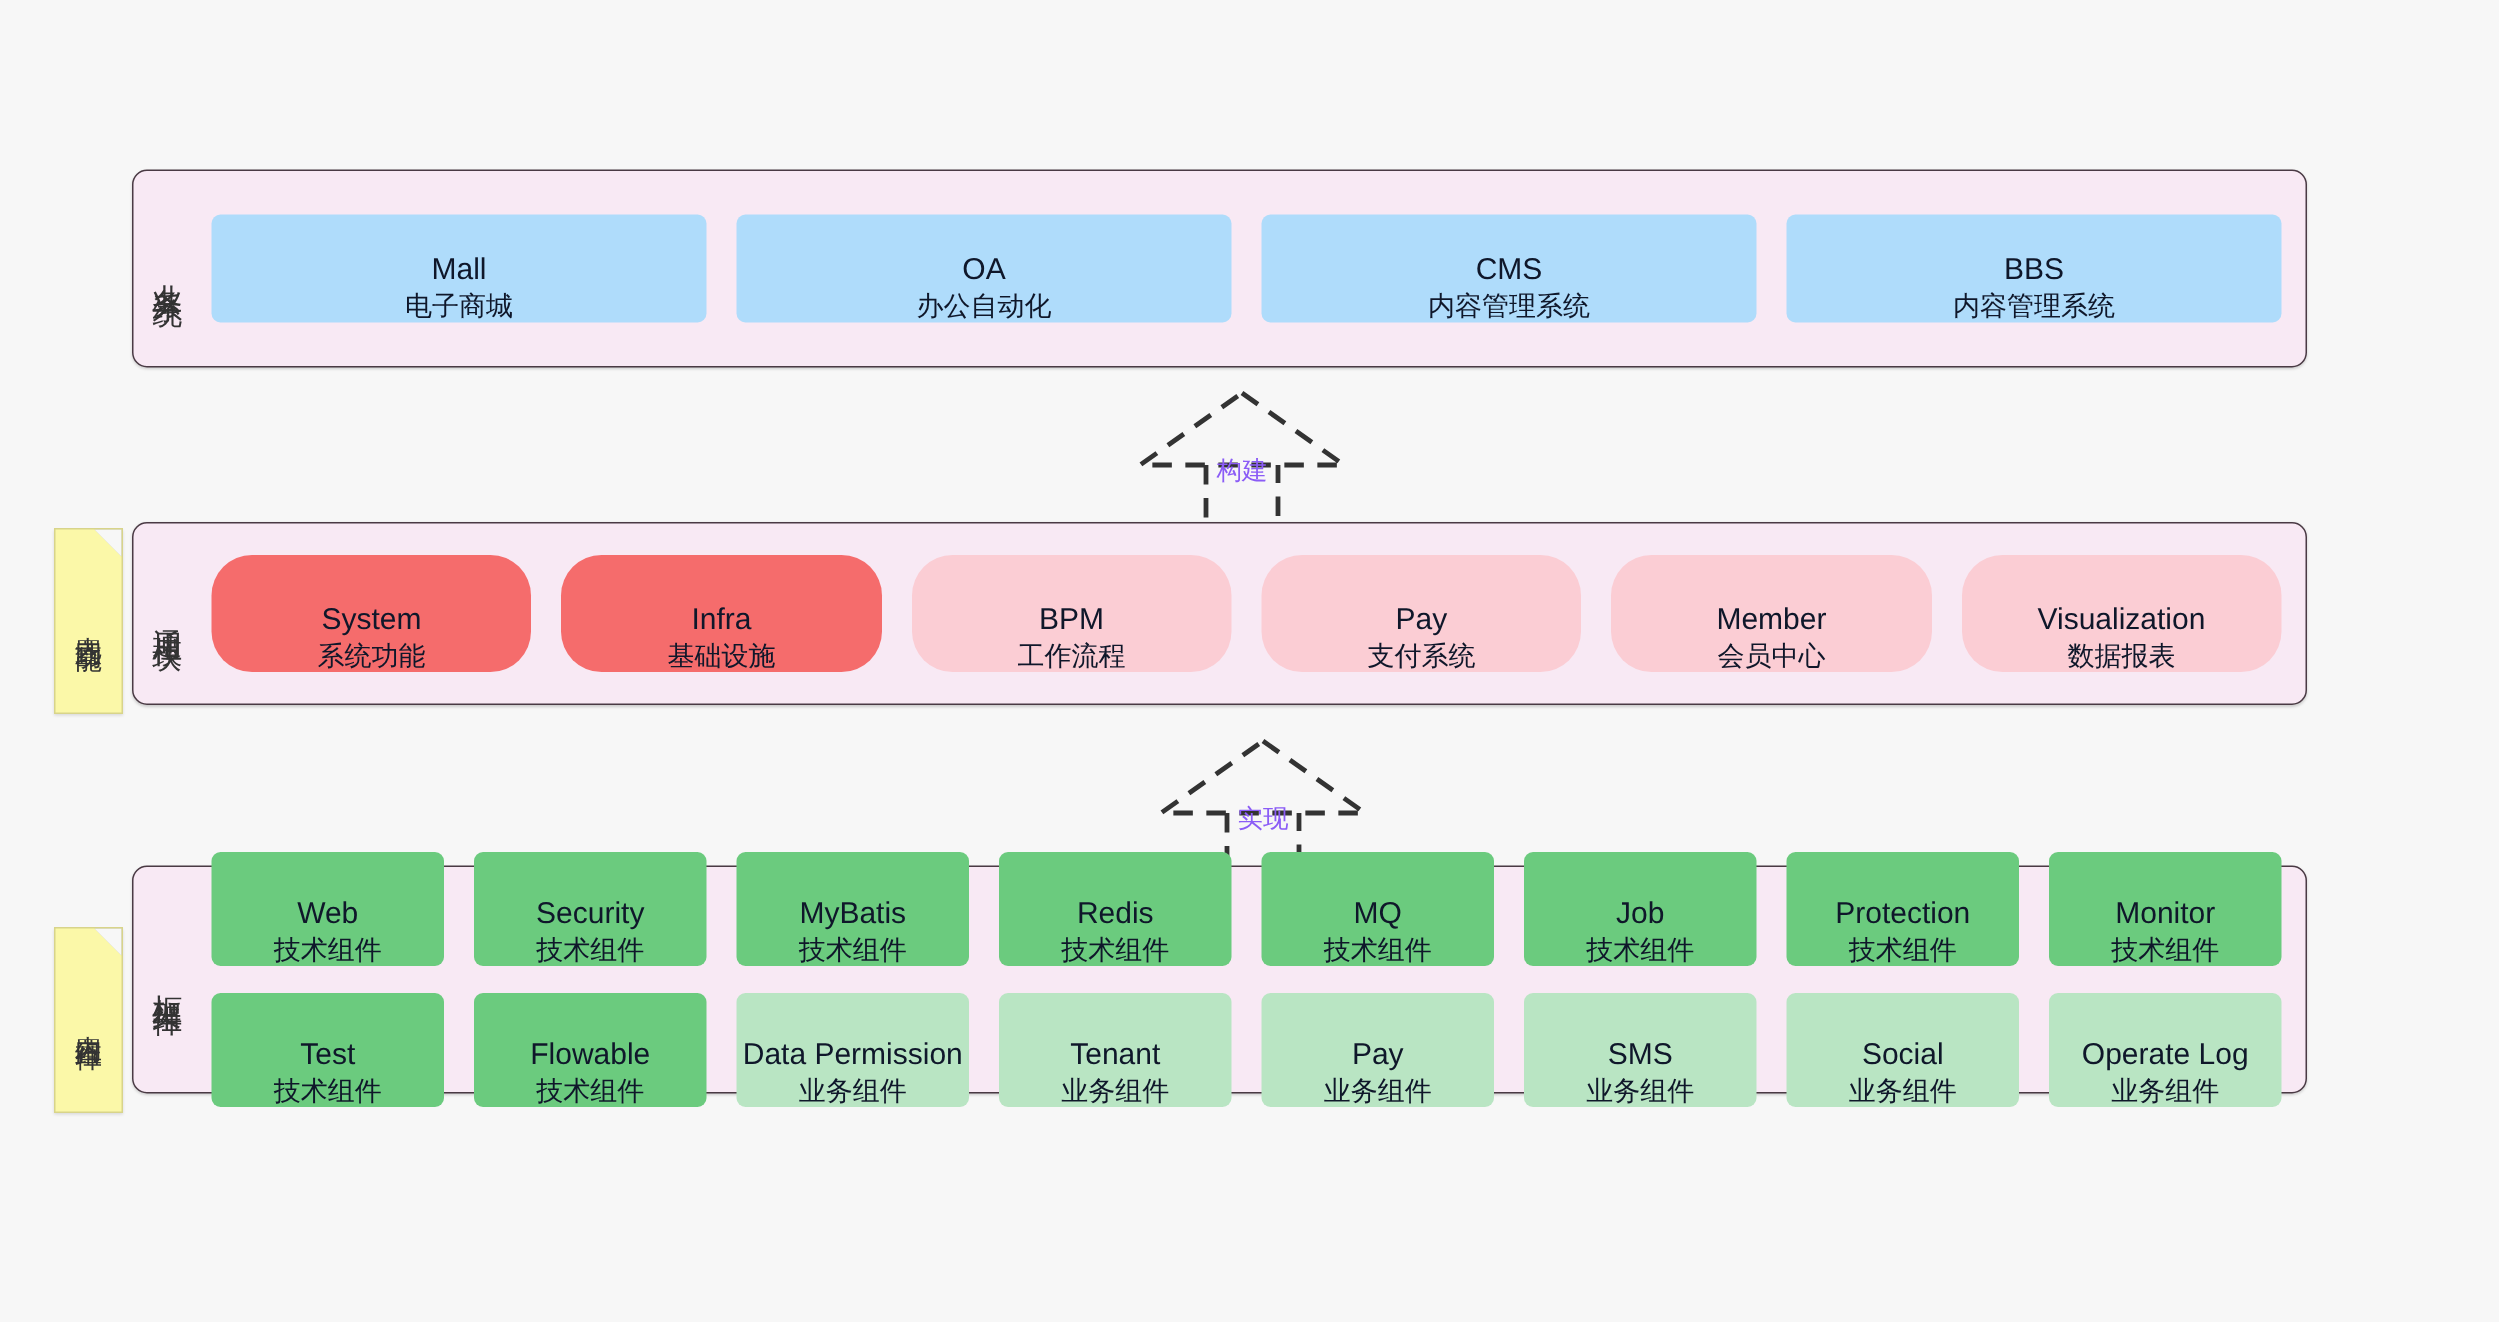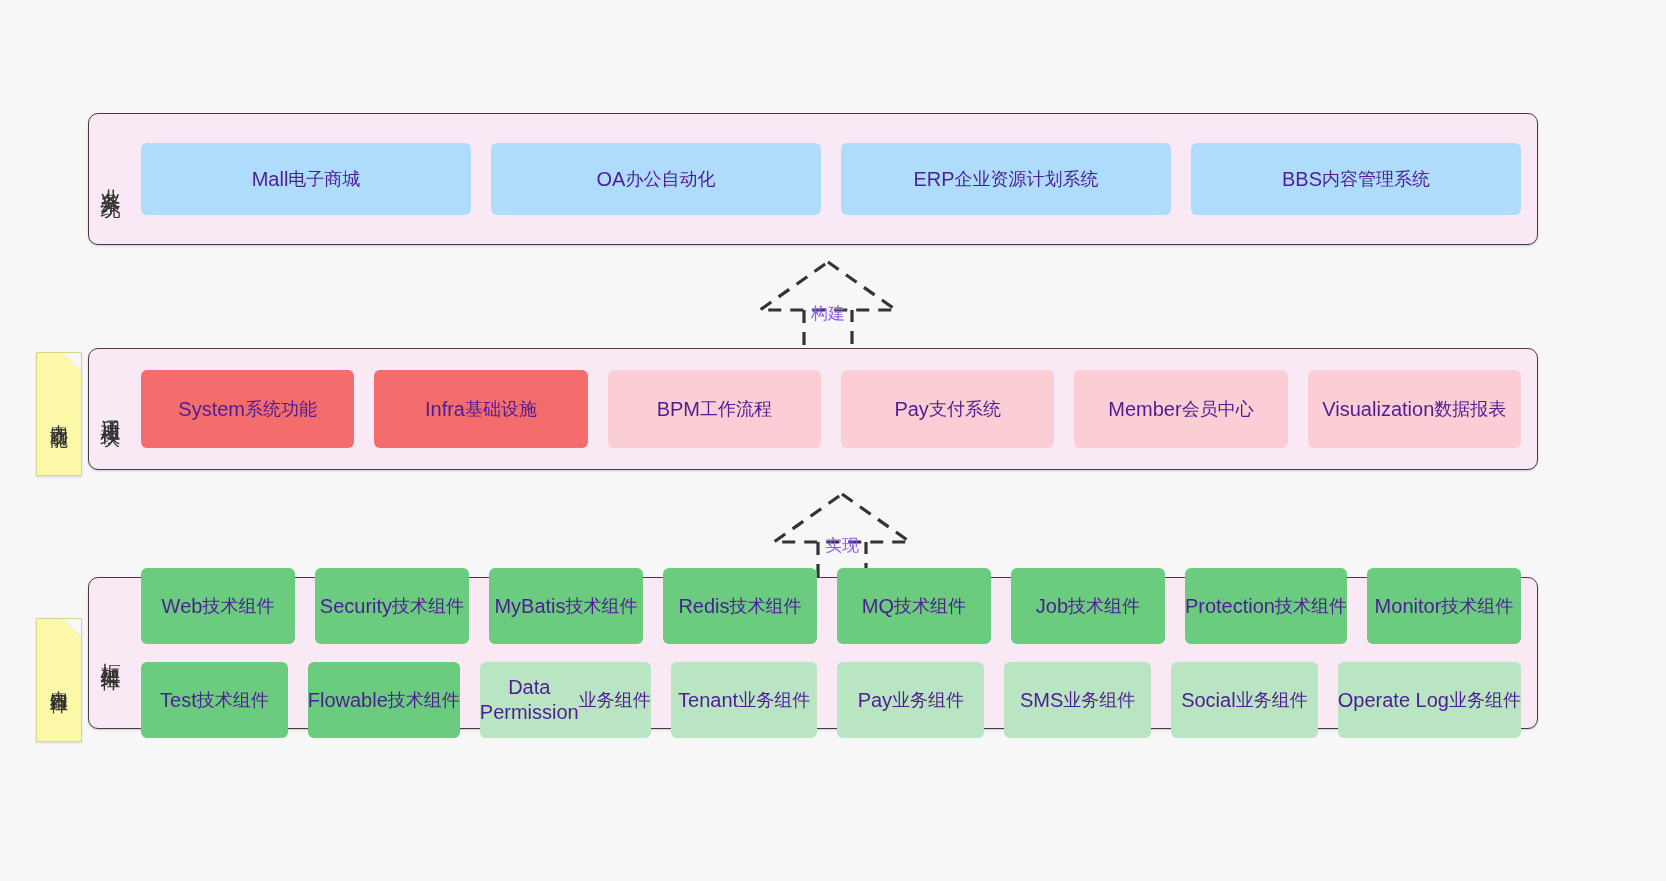--- a/index.html
+++ b/index.html
@@ -66,25 +66,25 @@
     gap: 20px;
     align-items: stretch;
   }
 
   
   .node {
     flex: 1 1 0;
     box-sizing: border-box;
     border-radius: 6px;
     display: flex;
-    flex-direction: row;
+    flex-direction: column;
     align-items: center;
-    justify-content: center;
+    justify-content: flex-end;
     text-align: center;
-    color: #4c1d95;
+    color: #0f172a;
     line-height: 1.25;
     user-select: none;
   }
   .node .ttl {
     font-size: 20px;
     white-space: nowrap;
   }
   .node .sub {
     font-size: 18px;
     white-space: nowrap;
@@ -97,21 +97,21 @@
   .c-pink        { background: #fbcdd4; }
   .c-green       { background: #6bcb7e; }
   .c-green-light { background: #b9e5c3; }
 
   
   #layer-business  { left: 88px;  top: 113px; width: 1450px; height: 132px; }
   #layer-common    { left: 88px;  top: 348px; width: 1450px; height: 122px; }
   #layer-framework { left: 88px;  top: 577px; width: 1450px; height: 152px; }
 
   #layer-business .node  { height: 72px; }
-  #layer-common .node    { height: 78px; }
+  #layer-common .node    { height: 78px; border-radius: 27px; }
   #layer-framework .node { height: 76px; }
 
   
   .note {
     position: absolute;
     box-sizing: border-box;
     width: 46px;
     background: #fbf8a8;
     border: 1px solid #d8d48a;
     display: flex;
@@ -181,22 +181,22 @@
       <div class="row">
         <div class="node c-blue">
           <div class="ttl">Mall</div>
           <div class="sub">电子商城</div>
         </div>
         <div class="node c-blue">
           <div class="ttl">OA</div>
           <div class="sub">办公自动化</div>
         </div>
         <div class="node c-blue">
-          <div class="ttl">ERP</div>
-          <div class="sub">企业资源计划系统</div>
+          <div class="ttl">CMS</div>
+          <div class="sub">内容管理系统</div>
         </div>
         <div class="node c-blue">
           <div class="ttl">BBS</div>
           <div class="sub">内容管理系统</div>
         </div>
       </div>
     </div>
   </div>
 
   <div class="arrow" id="arrow-build">

